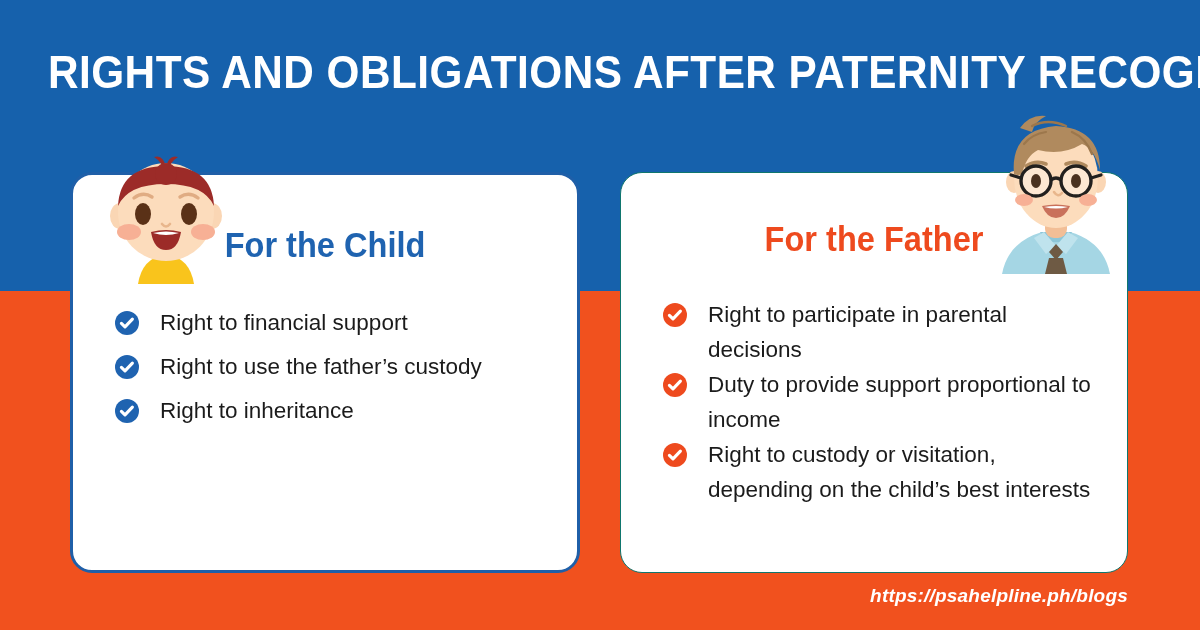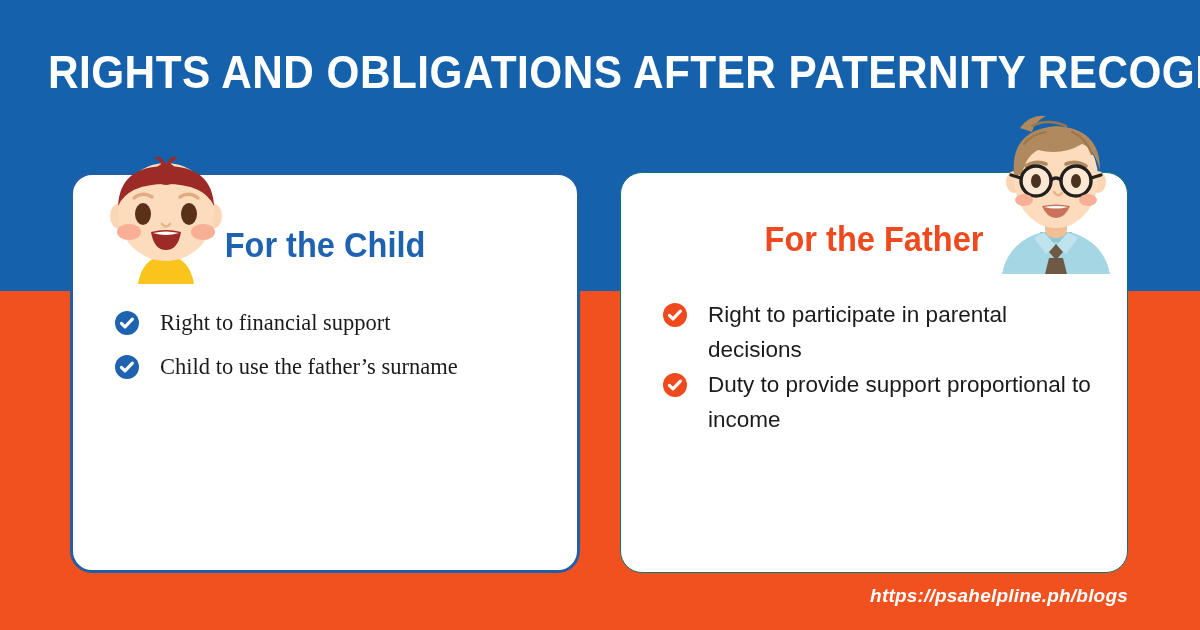--- a/index.html
+++ b/index.html
@@ -96,21 +96,21 @@
 
   
   .bullets {
     position: absolute;
     left: 42px;
     right: 26px;
     list-style: none;
     margin: 0;
     padding: 0;
   }
-  .card-child .bullets { top: 130px; font-family: Liberation Serif, serif; }
+  .card-child .bullets { top: 130px; }
   .card-father .bullets { top: 124px; }
 
   .bullet {
     position: relative;
     padding-left: 45px;
     color: #1B1B1B;
     font-size: 22.5px;
     line-height: 35px;
   }
   .card-child .bullet { margin-bottom: 9px; }
@@ -178,21 +178,29 @@
             </svg>
         </span>
         <span>Right to financial support</span>
       </li>
       <li class="bullet">
         <span class="check check-blue">
           <svg width="24" height="24" viewBox="0 0 24 24">
               <path d="M6.4 12.3 l3.6 3.6 l7.4 -7.8" fill="none" stroke="#FFFFFF" stroke-width="3.1" stroke-linecap="round" stroke-linejoin="round"></path>
             </svg>
         </span>
-        <span>Child to use the father’s surname</span>
+        <span>Right to use the father’s custody</span>
+      </li>
+      <li class="bullet">
+        <span class="check check-blue">
+          <svg width="24" height="24" viewBox="0 0 24 24">
+              <path d="M6.4 12.3 l3.6 3.6 l7.4 -7.8" fill="none" stroke="#FFFFFF" stroke-width="3.1" stroke-linecap="round" stroke-linejoin="round"></path>
+            </svg>
+        </span>
+        <span>Right to inheritance</span>
       </li>
     </ul>
   </div>
 
   <div class="card card-father">
     <div class="card-title">For the Father</div>
     <ul class="bullets">
       <li class="bullet">
         <span class="check check-orange">
           <svg width="24" height="24" viewBox="0 0 24 24">
@@ -201,20 +209,28 @@
         </span>
         <span>Right to participate in parental decisions</span>
       </li>
       <li class="bullet">
         <span class="check check-orange">
           <svg width="24" height="24" viewBox="0 0 24 24">
               <path d="M6.4 12.3 l3.6 3.6 l7.4 -7.8" fill="none" stroke="#FFFFFF" stroke-width="3.1" stroke-linecap="round" stroke-linejoin="round"></path>
             </svg>
         </span>
         <span>Duty to provide support proportional to income</span>
+      </li>
+      <li class="bullet">
+        <span class="check check-orange">
+          <svg width="24" height="24" viewBox="0 0 24 24">
+              <path d="M6.4 12.3 l3.6 3.6 l7.4 -7.8" fill="none" stroke="#FFFFFF" stroke-width="3.1" stroke-linecap="round" stroke-linejoin="round"></path>
+            </svg>
+        </span>
+        <span>Right to custody or visitation, depending on the child’s best interests</span>
       </li>
     </ul>
   </div>
 
   <div class="baby">
     <svg width="140" height="140" viewBox="0 0 140 140">
 
       <path d="M42 140 q4 -26 28 -30 q24 4 28 30 z" fill="#F9C41C"></path>
       <path d="M58 112 q12 9 24 0 q-12 6 -24 0 z" fill="#EFB310"></path>
 

